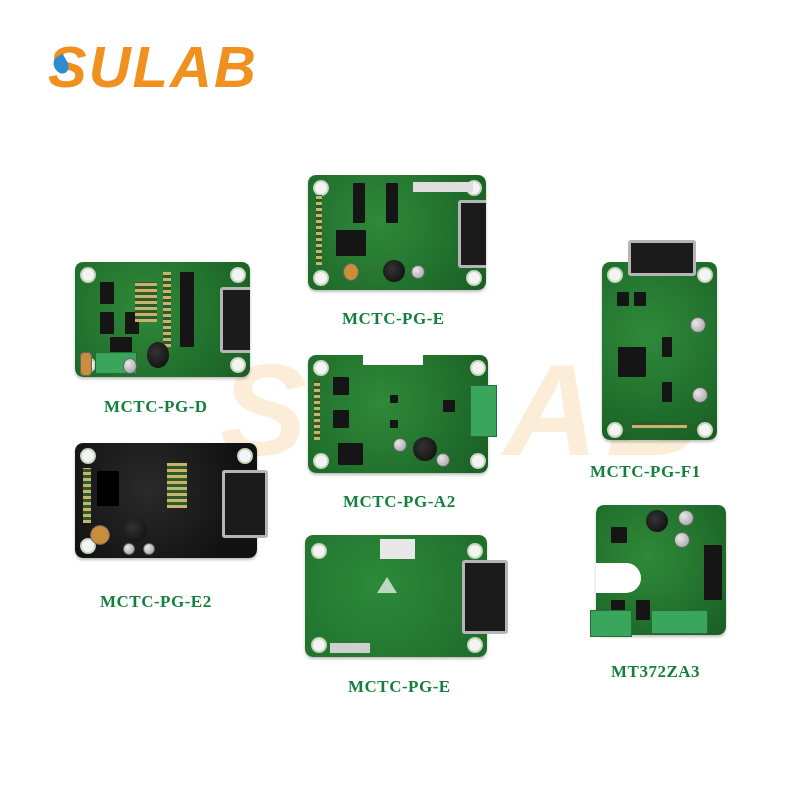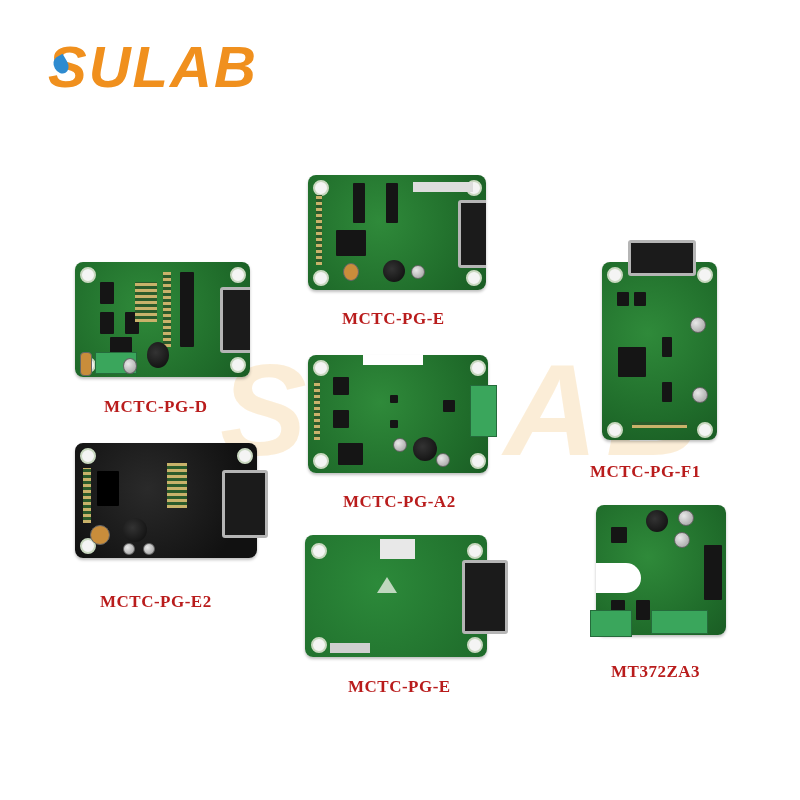--- a/index.html
+++ b/index.html
@@ -10,21 +10,21 @@
   .board { position:absolute; border-radius:8px; box-shadow:0 2px 3px rgba(0,0,0,0.25); overflow:hidden; }
   .board.green { background:radial-gradient(circle at 40% 40%, #2f8a3a, #1f6b2a 70%, #1a5c24); }
   .board.black { background:radial-gradient(circle at 40% 40%, #2a2a2a, #111 75%); }
   .hole { position:absolute; width:12px; height:12px; border-radius:50%; background:#f4f4f4; border:2px solid #c9d8c0; }
   .chip { position:absolute; background:#151515; border-radius:1px; }
   .db9 { position:absolute; background:#1b1b1b; border:3px solid #b5b5b5; border-radius:3px; }
   .cap { position:absolute; border-radius:50%; background:radial-gradient(circle at 35% 35%, #e8e8e8, #9a9a9a); border:1px solid #666; }
   .coil { position:absolute; border-radius:50%; background:radial-gradient(circle at 40% 40%, #333, #0a0a0a); }
   .term { position:absolute; background:#3aa65c; border:1px solid #256b3b; }
   .pins { position:absolute; background:repeating-linear-gradient(0deg, #c9b26a 0 3px, #2b5b2b 3px 6px); }
-  .label { position:absolute; font-family:"Liberation Serif", serif; font-weight:bold; font-size:17px; color:#b91c1c; letter-spacing:0.5px; white-space:nowrap; }
+  .label { position:absolute; font-family:"Liberation Serif", serif; font-weight:bold; font-size:17px; color:#15803d; letter-spacing:0.5px; white-space:nowrap; }
 </style>
 </head>
 <body>
 
 <div class="watermark">SULAB</div>
 
 <div>
   <div class="logo">SULAB</div>
   <div class="logo-dot"></div>
 </div>

